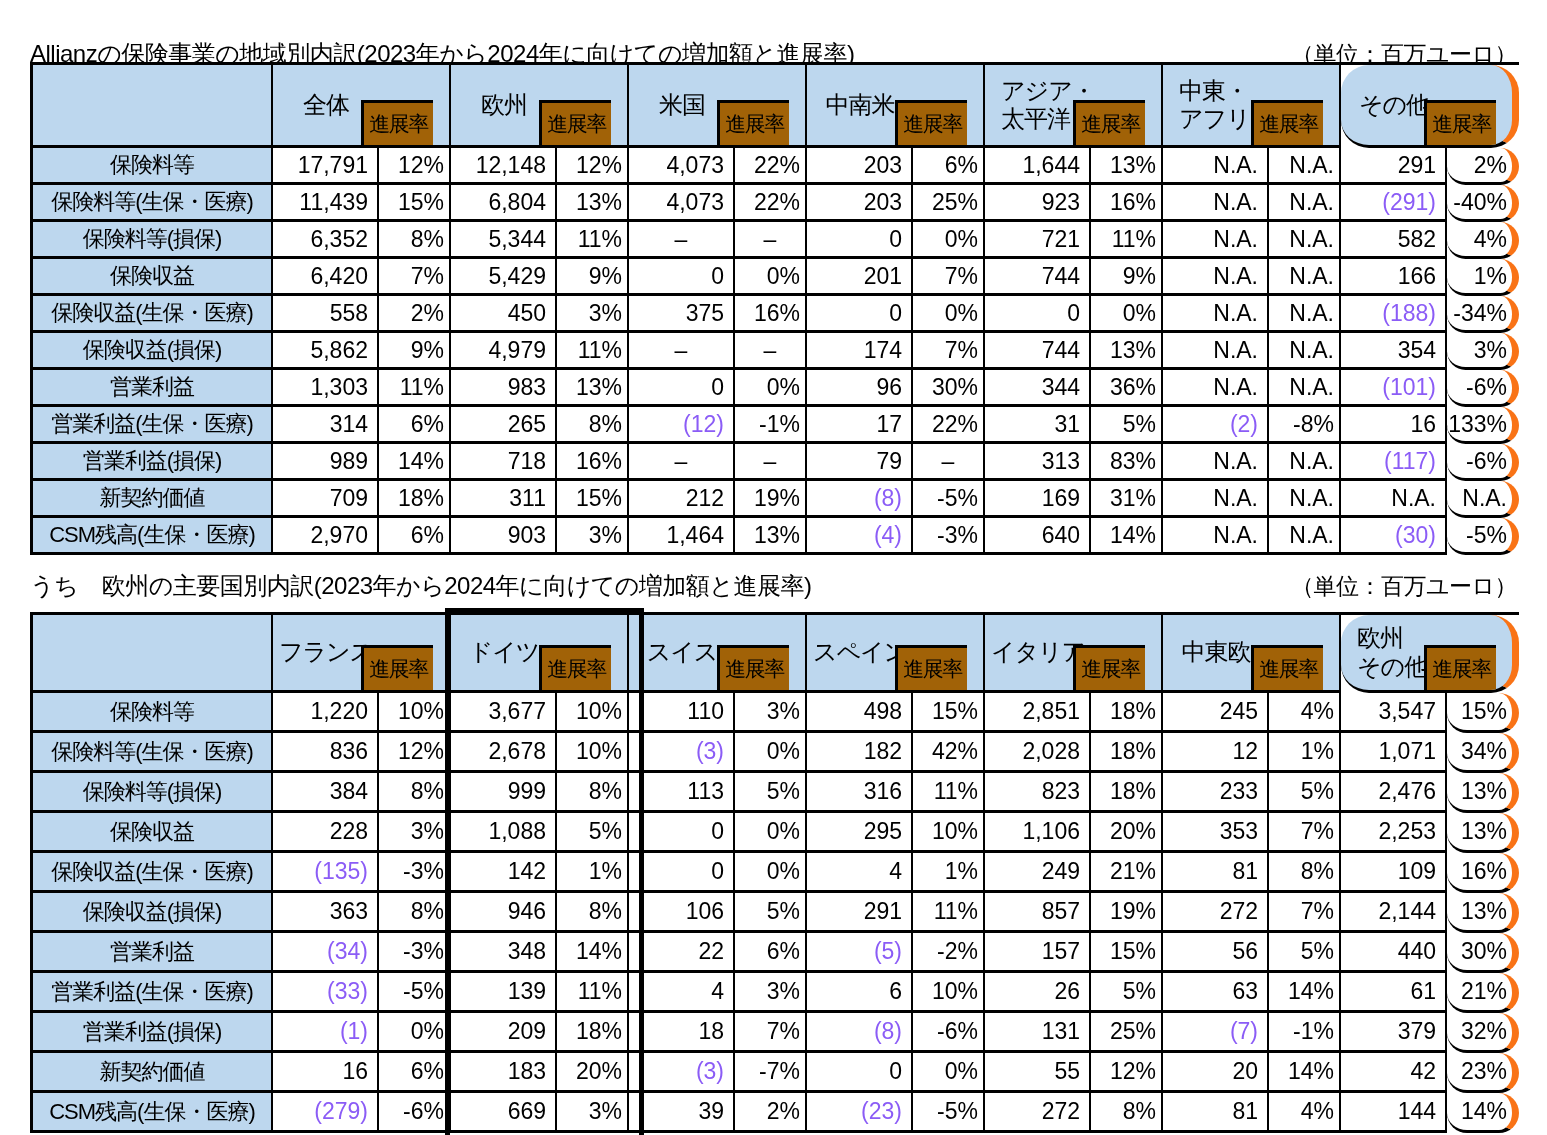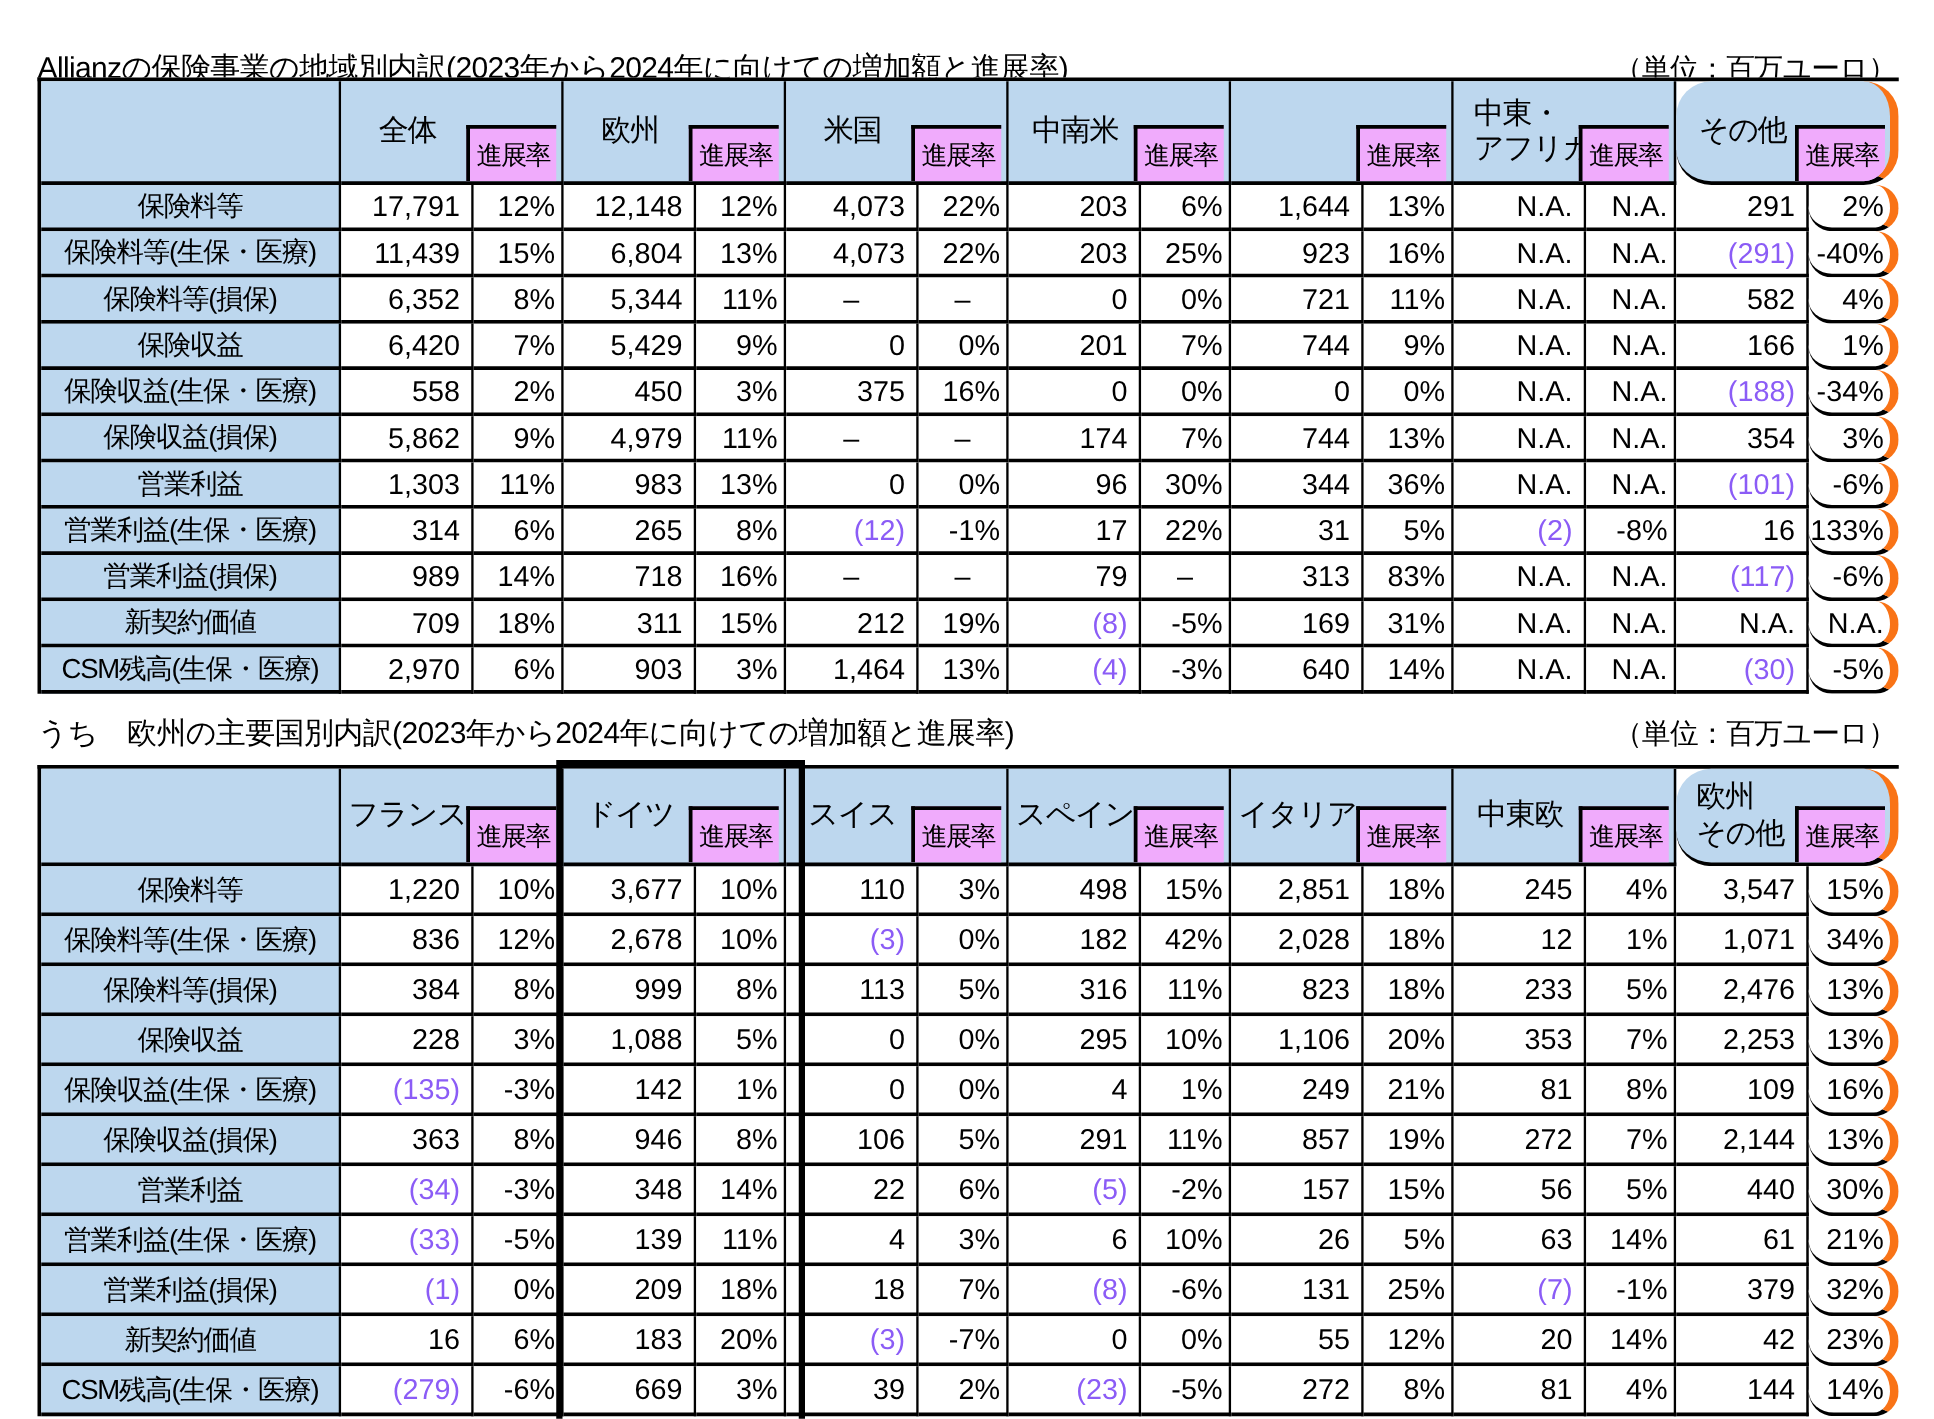--- a/index.html
+++ b/index.html
@@ -36,24 +36,24 @@
   .hdr{background:#BDD7EE;}
   .group{grid-column:span 2;position:relative;padding:0;}
   .region{
     position:absolute;left:0;top:0;width:106px;height:100%;
     display:flex;align-items:center;justify-content:center;
     font-size:24px;line-height:1.18;white-space:pre-line;text-align:center;
     letter-spacing:-1px;
   }
   .region.two{width:130px;justify-content:flex-start;padding-left:16px;text-align:left;}
   .ratebox{
-    position:absolute;right:4px;bottom:0;width:72px;height:45px;
+    position:absolute;right:16px;bottom:0;width:72px;height:45px;
     border-top:3px solid #000;border-left:3px solid #000;box-sizing:border-box;
     display:flex;align-items:center;justify-content:center;
-    font-size:21px;background:#f0abfc;letter-spacing:-1.5px;
+    font-size:21px;background:#a16207;letter-spacing:-1.5px;
   }
   .rowlabel{background:#BDD7EE;justify-content:center;font-size:22px;white-space:nowrap;letter-spacing:-1px;}
   .val{justify-content:flex-end;padding-right:9px;font-size:23px;}
   .rate{justify-content:flex-end;padding-right:5px;font-size:23px;}
   .neg{color:#8b5cf6;}
   .dash{justify-content:center;padding-right:0;}
   .overlay{position:absolute;border:5px solid #000;pointer-events:none;background:transparent;}
   #germany-box{left:415px;top:-4px;width:189px;height:529px;}
 </style>
 </head>
@@ -77,20 +77,22 @@
       </div>
       <div class="cell hdr group">
         <div class="region">米国</div>
         <div class="ratebox">進展率</div>
       </div>
       <div class="cell hdr group">
         <div class="region">中南米</div>
         <div class="ratebox">進展率</div>
       </div>
       <div class="cell hdr group">
+        <div class="region two">アジア・
+太平洋</div>
         <div class="ratebox">進展率</div>
       </div>
       <div class="cell hdr group">
         <div class="region two">中東・
 アフリカ</div>
         <div class="ratebox">進展率</div>
       </div>
       <div class="cell hdr group lastcol">
         <div class="region">その他</div>
         <div class="ratebox">進展率</div>

